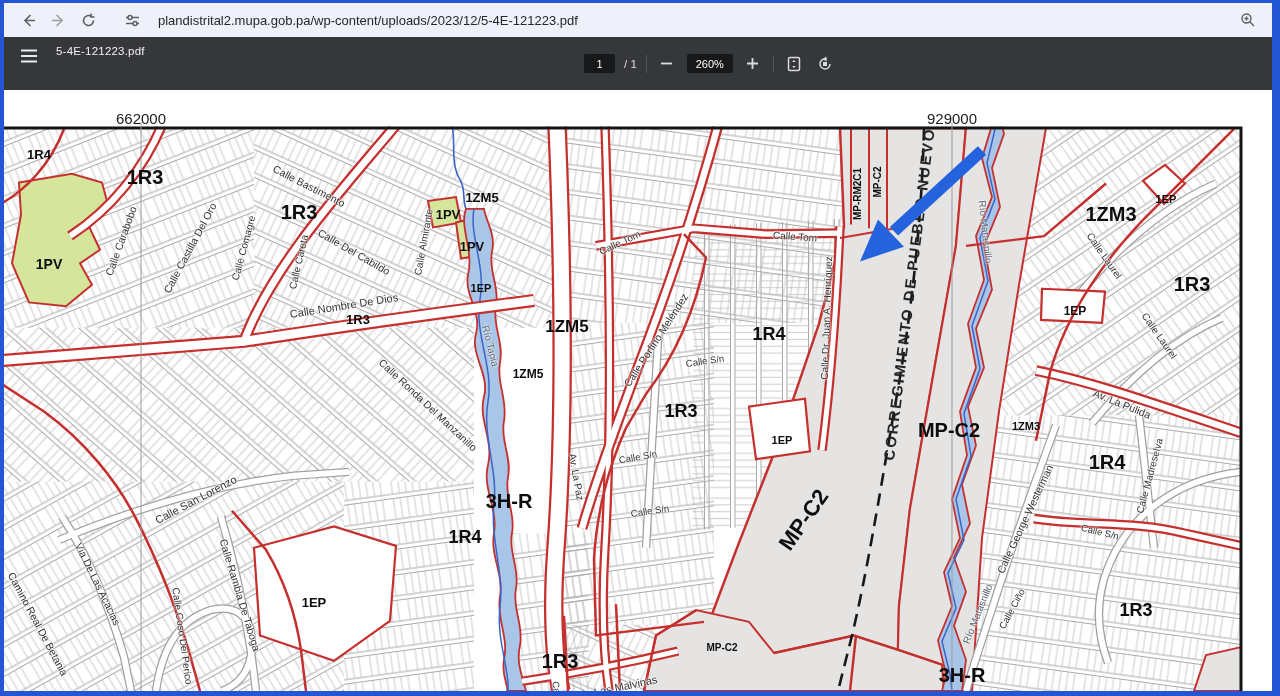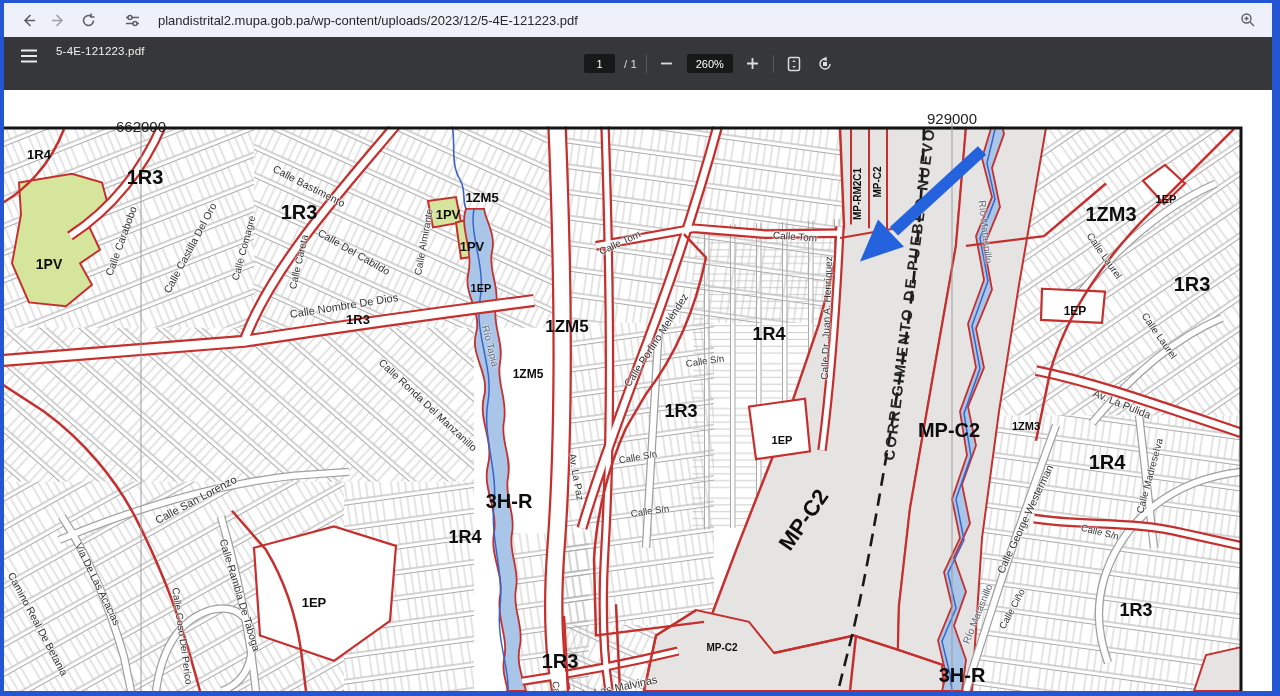--- a/index.html
+++ b/index.html
@@ -251,21 +251,21 @@
 
       <path d="M920,39 C918,130 908,230 890,330 C875,420 862,500 848,560 L834,617" stroke="#181818" stroke-width="2.6" stroke-dasharray="13 8" fill="none"></path>
 
       <rect x="0" y="0" width="1268" height="37.5" fill="#ffffff"></rect>
       <rect x="1238.5" y="0" width="30" height="617" fill="#ffffff"></rect>
       <path d="M0,39 H1238.5 M1237,39 V617" stroke="#141414" stroke-width="3" fill="none"></path>
       <path d="M137,33 V617 M948,33 V617" stroke="#9b9b9b" stroke-width="1" fill="none"></path>
     </svg>
 
     <div class="labels">
-        <span class="map-label coord" style="left: 137px; top: 36px; font-size: 15px; transform: translate(-50%, -50%) rotate(0deg);">662000</span>
+        <span class="map-label coord" style="left: 137px; top: 28px; font-size: 15px; transform: translate(-50%, -50%) rotate(0deg);">662000</span>
         <span class="map-label coord" style="left: 948px; top: 28px; font-size: 15px; transform: translate(-50%, -50%) rotate(0deg);">929000</span>
         <span class="map-label zone" style="left: 35px; top: 64px; font-size: 13px; transform: translate(-50%, -50%) rotate(0deg);">1R4</span>
         <span class="map-label zone" style="left: 141px; top: 87px; font-size: 20px; transform: translate(-50%, -50%) rotate(0deg);">1R3</span>
         <span class="map-label zone" style="left: 295px; top: 122px; font-size: 20px; transform: translate(-50%, -50%) rotate(0deg);">1R3</span>
         <span class="map-label zone" style="left: 45px; top: 174px; font-size: 14px; transform: translate(-50%, -50%) rotate(0deg);">1PV</span>
         <span class="map-label zone" style="left: 478px; top: 107px; font-size: 13px; transform: translate(-50%, -50%) rotate(0deg);">1ZM5</span>
         <span class="map-label zone" style="left: 444px; top: 124px; font-size: 13px; transform: translate(-50%, -50%) rotate(0deg);">1PV</span>
         <span class="map-label zone" style="left: 468px; top: 156px; font-size: 13px; transform: translate(-50%, -50%) rotate(0deg);">1PV</span>
         <span class="map-label zone" style="left: 477px; top: 198px; font-size: 11px; transform: translate(-50%, -50%) rotate(0deg);">1EP</span>
         <span class="map-label zone" style="left: 354px; top: 229px; font-size: 13px; transform: translate(-50%, -50%) rotate(0deg);">1R3</span>

